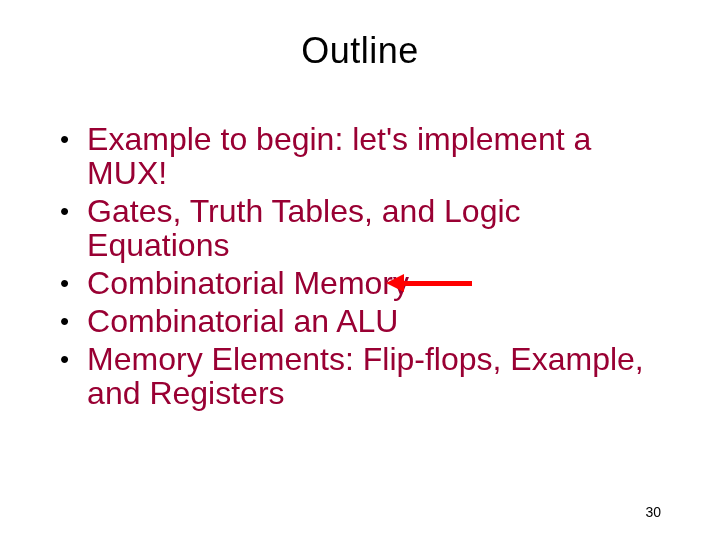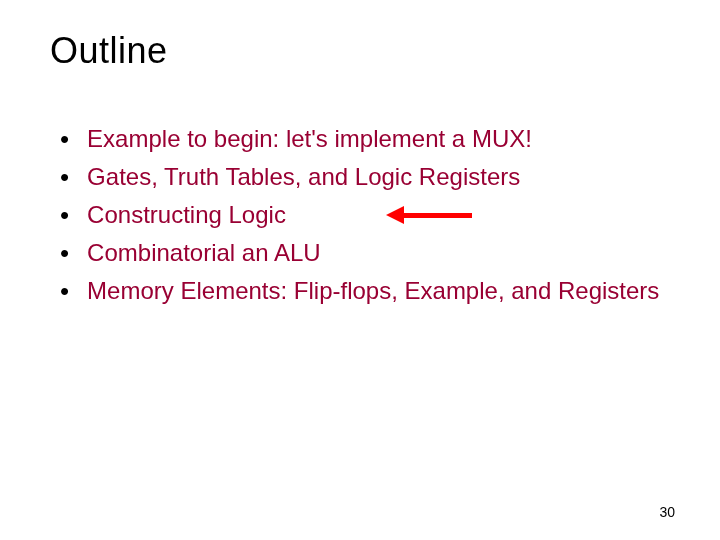--- a/index.html
+++ b/index.html
@@ -15,21 +15,21 @@
       position: relative;
       overflow: hidden;
     }
     .slide {
       width: 100%;
       height: 100%;
       padding: 30px 50px 20px 50px;
       position: relative;
     }
     .title {
-      text-align: left;
+      text-align: center;
       font-size: 36px;
       font-weight: normal;
       color: #000000;
       margin-bottom: 50px;
       letter-spacing: 0.5px;
     }
     .bullets {
       list-style: none;
       padding-left: 10px;
     }
@@ -41,21 +41,21 @@
     }
     .bullet-dot {
       color: #000000;
       font-size: 26px;
       line-height: 34px;
       margin-right: 18px;
       flex-shrink: 0;
     }
     .bullet-text {
       color: #990033;
-      font-size: 24px;
+      font-size: 32px;
       line-height: 34px;
       flex: 1;
     }
     .arrow-container {
       position: absolute;
       display: flex;
       align-items: center;
     }
     .arrow {
       display: flex;
@@ -69,42 +69,42 @@
       border-right: 18px solid #ff0000;
     }
     .arrow-line {
       width: 68px;
       height: 5px;
       background: #ff0000;
     }
     .page-number {
       position: absolute;
       bottom: 20px;
-      right: 45px;
+      right: 59px;
       font-size: 14px;
       color: #000000;
     }
   </style>
 </head>
 <body>
 
 <div class="slide">
   <h1 class="title">Outline</h1>
   <ul class="bullets">
     <li class="bullet-item">
       <span class="bullet-dot">•</span>
       <span class="bullet-text">Example to begin: let's implement a MUX!</span>
     </li>
     <li class="bullet-item">
       <span class="bullet-dot">•</span>
-      <span class="bullet-text">Gates, Truth Tables, and Logic Registers</span>
+      <span class="bullet-text">Gates, Truth Tables, and Logic Equations</span>
     </li>
     <li class="bullet-item">
       <span class="bullet-dot">•</span>
-      <span class="bullet-text">Constructing Logic</span>
+      <span class="bullet-text">Combinatorial Memory</span>
       <span class="arrow-container" style="left: 326px; top: 8px;">
         <span class="arrow">
           <span class="arrow-head"></span>
           <span class="arrow-line"></span>
         </span>
       </span>
     </li>
     <li class="bullet-item">
       <span class="bullet-dot">•</span>
       <span class="bullet-text">Combinatorial an ALU</span>

